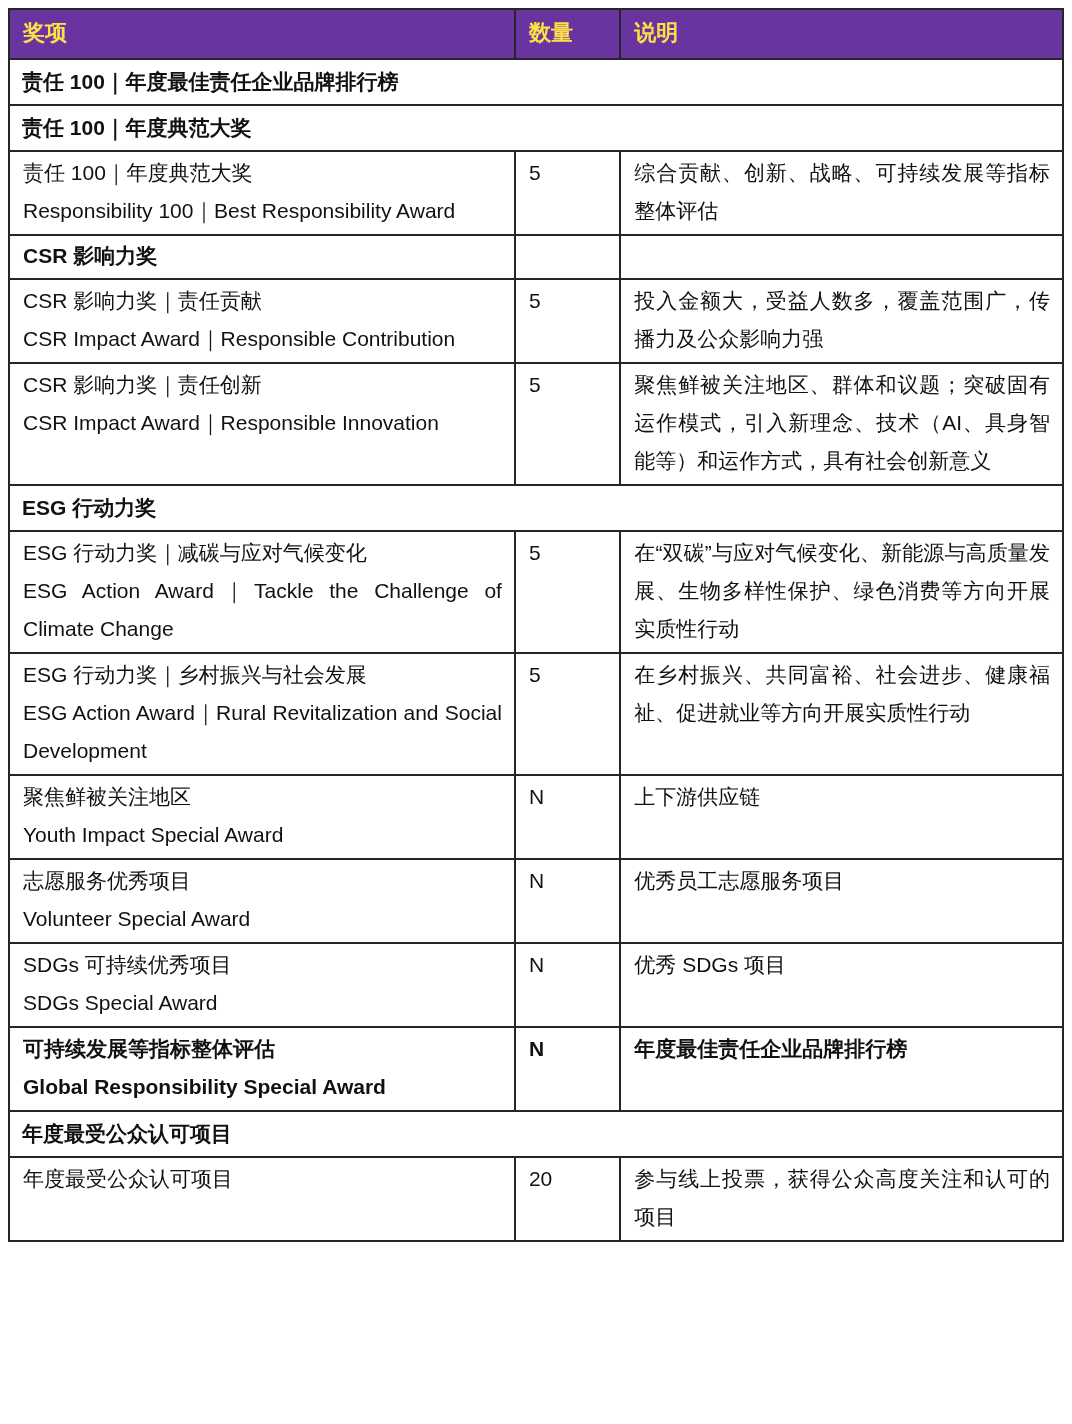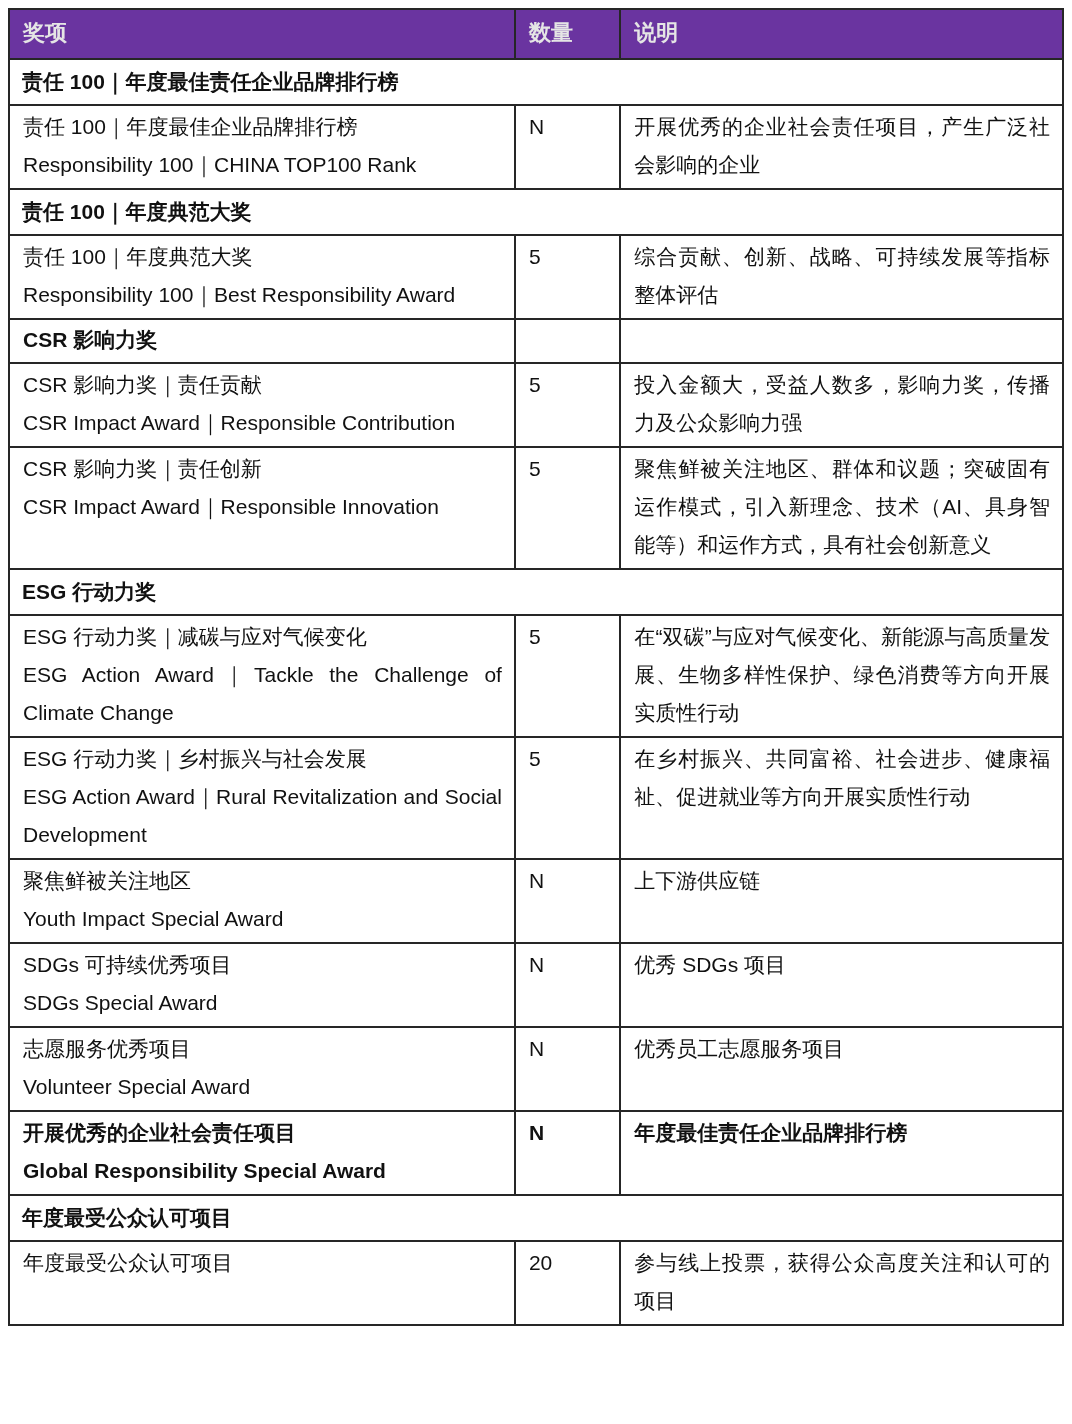--- a/index.html
+++ b/index.html
@@ -25,21 +25,21 @@
   col.c3 { width: 42%; }
   th, td {
     border: 2px solid #262626;
     vertical-align: top;
     box-sizing: border-box;
     overflow-wrap: break-word;
   }
   
   tr.head th {
     background: #6A34A0;
-    color: #e5e5e5;
+    color: #fde047;
     text-align: left;
     font-size: 22px;
     font-weight: 700;
     padding: 8px 12px 10px 13px;
     line-height: 30px;
     vertical-align: middle;
   }
   
   tr.section td {
     font-weight: 700;
@@ -73,28 +73,20 @@
     <tbody>
         <tr class="head">
       <th>奖项</th>
       <th>数量</th>
       <th>说明</th>
     </tr>
 
     <tr class="section">
       <td colspan="3">责任 100｜年度最佳责任企业品牌排行榜</td>
     </tr>
-    <tr>
-      <td class="cell c1cell">
-        <span class="zh">责任 100｜年度最佳企业品牌排行榜</span>
-        <span class="en">Responsibility 100｜CHINA TOP100 Rank</span>
-      </td>
-      <td class="cell qty">N</td>
-      <td class="cell c3cell">开展优秀的企业社会责任项目，产生广泛社会影响的企业</td>
-    </tr>
 
     <tr class="section">
       <td colspan="3">责任 100｜年度典范大奖</td>
     </tr>
     <tr>
       <td class="cell c1cell">
         <span class="zh">责任 100｜年度典范大奖</span>
         <span class="en">Responsibility 100｜Best Responsibility Award</span>
       </td>
       <td class="cell qty">5</td>
@@ -105,21 +97,21 @@
       <td class="cell c1cell" style="font-weight:700; line-height:36px;">CSR 影响力奖</td>
       <td class="cell qty"></td>
       <td class="cell c3cell"></td>
     </tr>
     <tr>
       <td class="cell c1cell">
         <span class="zh">CSR 影响力奖｜责任贡献</span>
         <span class="en">CSR Impact Award｜Responsible Contribution</span>
       </td>
       <td class="cell qty">5</td>
-      <td class="cell c3cell">投入金额大，受益人数多，影响力奖，传播力及公众影响力强</td>
+      <td class="cell c3cell">投入金额大，受益人数多，覆盖范围广，传播力及公众影响力强</td>
     </tr>
     <tr>
       <td class="cell c1cell">
         <span class="zh">CSR 影响力奖｜责任创新</span>
         <span class="en">CSR Impact Award｜Responsible Innovation</span>
       </td>
       <td class="cell qty">5</td>
       <td class="cell c3cell">聚焦鲜被关注地区、群体和议题；突破固有运作模式，引入新理念、技术（AI、具身智能等）和运作方式，具有社会创新意义</td>
     </tr>
 
@@ -146,37 +138,37 @@
     <tr>
       <td class="cell c1cell">
         <span class="zh">聚焦鲜被关注地区</span>
         <span class="en">Youth Impact Special Award</span>
       </td>
       <td class="cell qty">N</td>
       <td class="cell c3cell">上下游供应链</td>
     </tr>
     <tr>
       <td class="cell c1cell">
+        <span class="zh">志愿服务优秀项目</span>
+        <span class="en">Volunteer Special Award</span>
+      </td>
+      <td class="cell qty">N</td>
+      <td class="cell c3cell">优秀员工志愿服务项目</td>
+    </tr>
+    <tr>
+      <td class="cell c1cell">
         <span class="zh">SDGs 可持续优秀项目</span>
         <span class="en">SDGs Special Award</span>
       </td>
       <td class="cell qty">N</td>
       <td class="cell c3cell">优秀 SDGs 项目</td>
     </tr>
-    <tr>
-      <td class="cell c1cell">
-        <span class="zh">志愿服务优秀项目</span>
-        <span class="en">Volunteer Special Award</span>
-      </td>
-      <td class="cell qty">N</td>
-      <td class="cell c3cell">优秀员工志愿服务项目</td>
-    </tr>
     <tr class="bold-row">
       <td class="cell c1cell">
-        <span class="zh">开展优秀的企业社会责任项目</span>
+        <span class="zh">可持续发展等指标整体评估</span>
         <span class="en">Global Responsibility Special Award</span>
       </td>
       <td class="cell qty">N</td>
       <td class="cell c3cell">年度最佳责任企业品牌排行榜</td>
     </tr>
 
     <tr class="section">
       <td colspan="3">年度最受公众认可项目</td>
     </tr>
     <tr>

